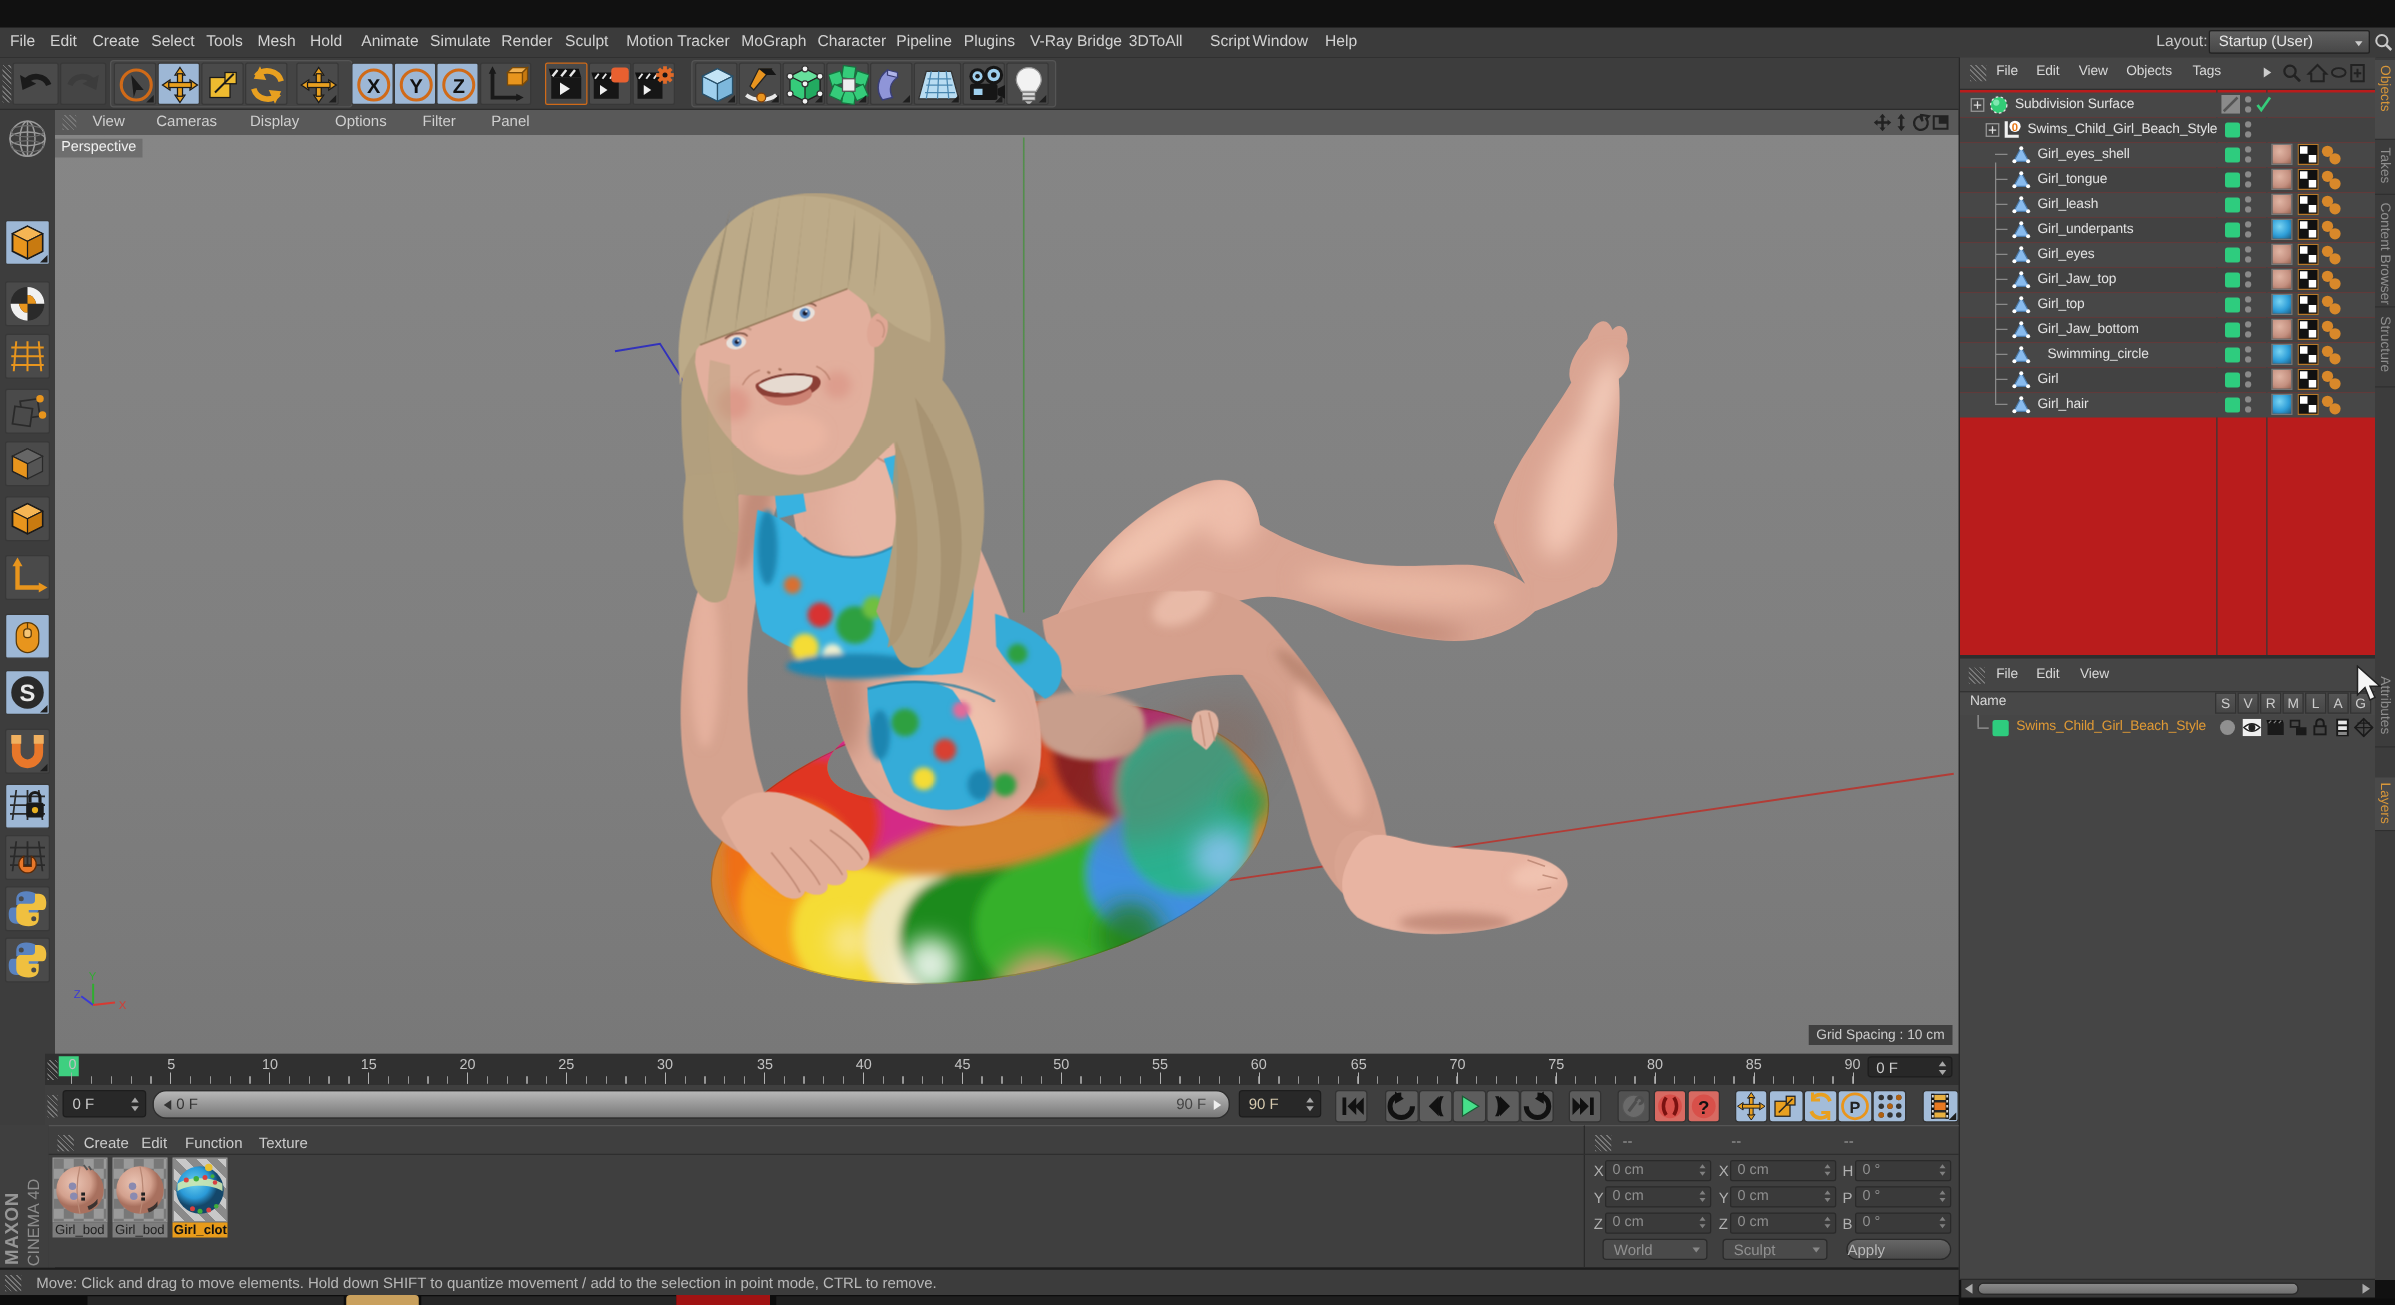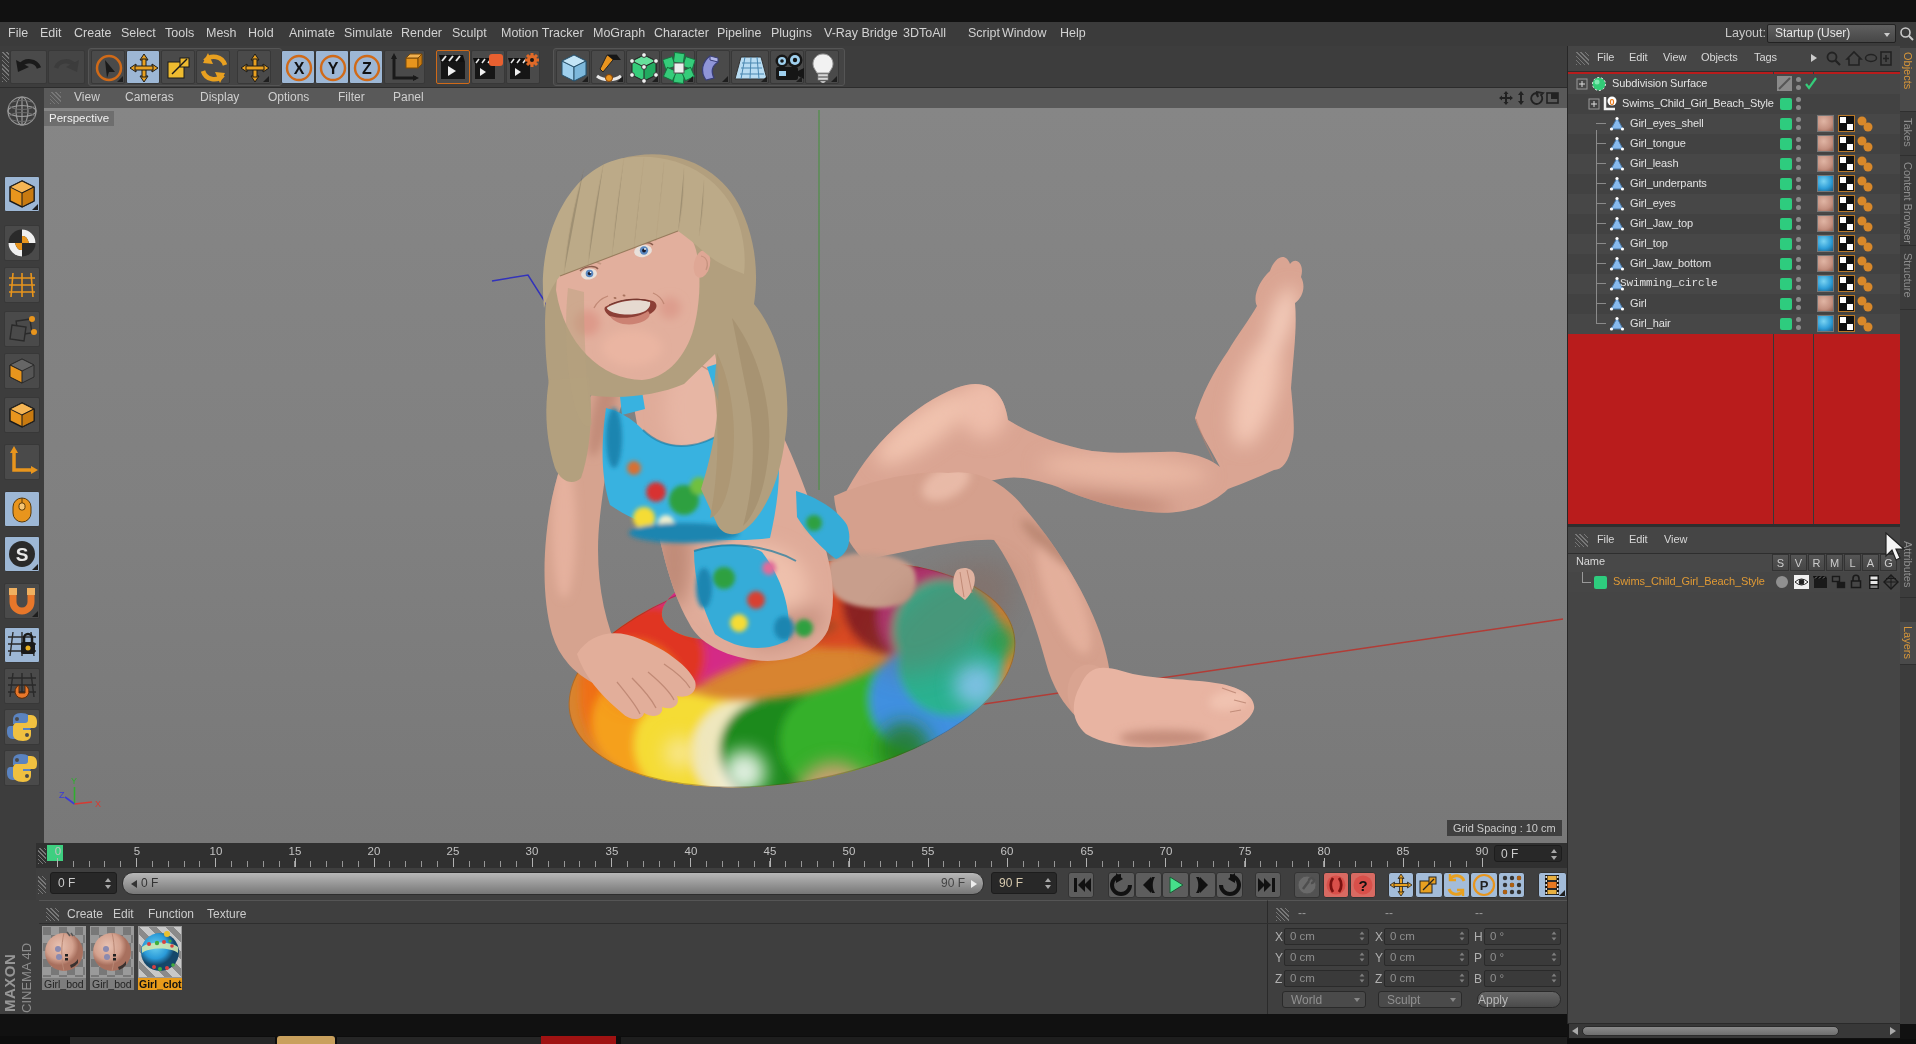--- a/index.html
+++ b/index.html
@@ -1198,21 +1198,21 @@
           <circle cx="6" cy="6" r="4.5" fill="#d8882a"></circle>
           <circle cx="12" cy="12" r="4.5" fill="#d8882a"></circle>
         </svg>
 <div style="position:absolute;left:28px;top:211px;width:10px;height:1px;background:#8a8a8a;"></div>
 <svg style="position:absolute;left:41px;top:204px;" width="16" height="16">
           <path d="M8,2 L14,13 L2,13 Z" fill="#88bbee" stroke="#4a7aaa"></path>
           <circle cx="8" cy="2.5" r="1.6" fill="#fff"></circle>
           <circle cx="2.5" cy="13" r="1.6" fill="#fff"></circle>
           <circle cx="13.5" cy="13" r="1.6" fill="#fff"></circle>
         </svg>
-<div class="omtext" style="left:52px;top:205px;font-family:Liberation Mono, monospace;">Swimming_circle</div>
+<div class="omtext" style="left:70px;top:205px;">Swimming_circle</div>
 <div class="gsq" style="left:212px;top:206px;"></div>
 <div class="dots2" style="position:absolute;left:228px;top:205px;width:5px;height:13px;"></div>
 <div style="position:absolute;left:249px;top:203px;width:17px;height:17px;background:radial-gradient(circle at 38% 35%, #7ad4f2, #2f9ed8 55%, #1a5a80);border:1px solid #777;"></div>
 <svg style="position:absolute;left:270px;top:203px;" width="17" height="17">
           <rect x="0.5" y="0.5" width="16" height="16" fill="#111" stroke="#b87828"></rect>
           <g fill="#fff">
             <rect x="2" y="2" width="6" height="6"></rect>
             <rect x="9" y="9" width="6" height="6"></rect>
           </g>
         </svg>
@@ -1346,20 +1346,24 @@
         <div style="position:absolute;left:2px;top:4px;width:12px;color:#8f8f8f;font-size:11px;white-space:nowrap;writing-mode:vertical-rl;">Structure</div>
       </div>
 <div style="position:absolute;left:0;top:491px;width:16px;height:61px;background:#3c3c3c;border-bottom:1px solid #2f2f2f;overflow:hidden;">
         <div style="position:absolute;left:2px;top:4px;width:12px;color:#8f8f8f;font-size:11px;white-space:nowrap;writing-mode:vertical-rl;">Attributes</div>
       </div>
 <div style="position:absolute;left:0;top:576px;width:16px;height:43px;background:#4a4a4a;border-bottom:1px solid #2f2f2f;overflow:hidden;">
         <div style="position:absolute;left:2px;top:4px;width:12px;color:#d8973a;font-size:11px;white-space:nowrap;writing-mode:vertical-rl;">Layers</div>
       </div>
 </div>
 
+<div class="abs" id="statusbar">
+      <div class="grip" style="left:4px;top:4px;width:13px;height:13px;"></div>
+      <div style="position:absolute;left:29px;top:3px;">Move: Click and drag to move elements. Hold down SHIFT to quantize movement / add to the selection in point mode, CTRL to remove.</div>
+    </div>
 <div class="abs" id="bottomstrip">
  <div class="abs" style="left:0;top:0;width:1567px;height:8px;background:#0d0d0d;"></div>
  <div class="abs" style="left:1567px;top:3px;width:349px;height:5px;background:#0d0d0d;"></div>
  <div class="abs" style="left:70px;top:1px;width:205px;height:7px;background:#262626;"></div>
  <div class="abs" style="left:277px;top:0px;width:58px;height:8px;background:#c9a05d;border-radius:3px 3px 0 0;"></div>
  <div class="abs" style="left:337px;top:1px;width:204px;height:7px;background:#262626;"></div>
  <div class="abs" style="left:541px;top:0px;width:75px;height:8px;background:#a01212;"></div>
  <div class="abs" style="left:621px;top:1px;width:946px;height:7px;background:#1e1e1e;"></div>
 </div>
 </div>

